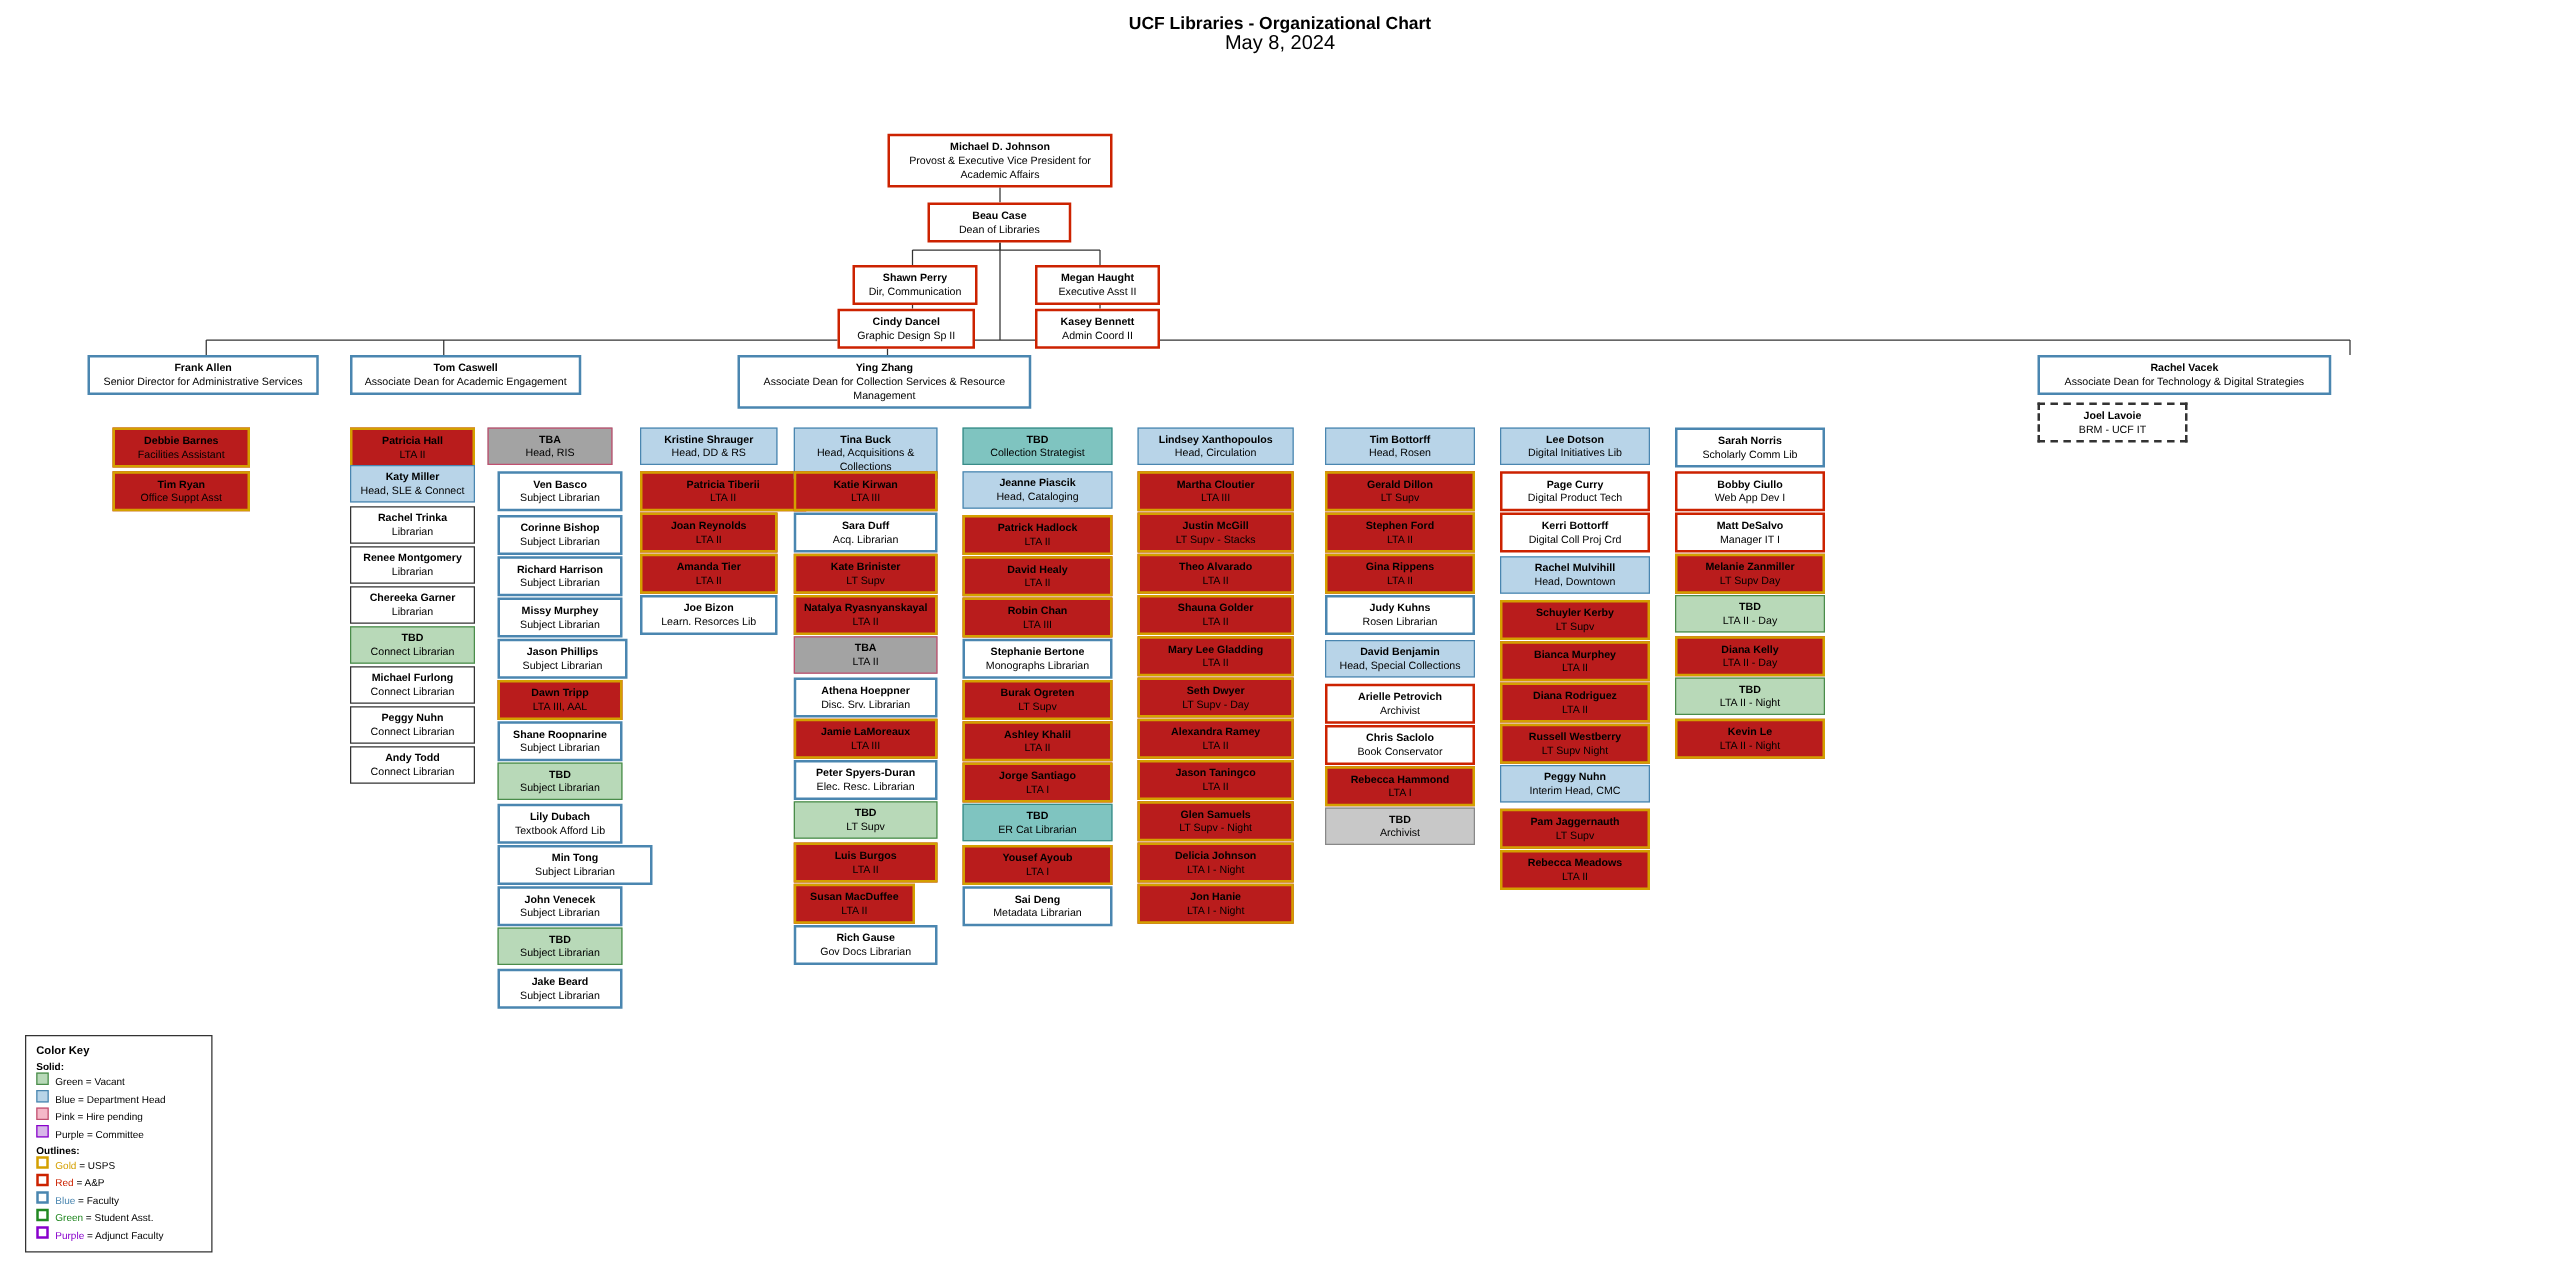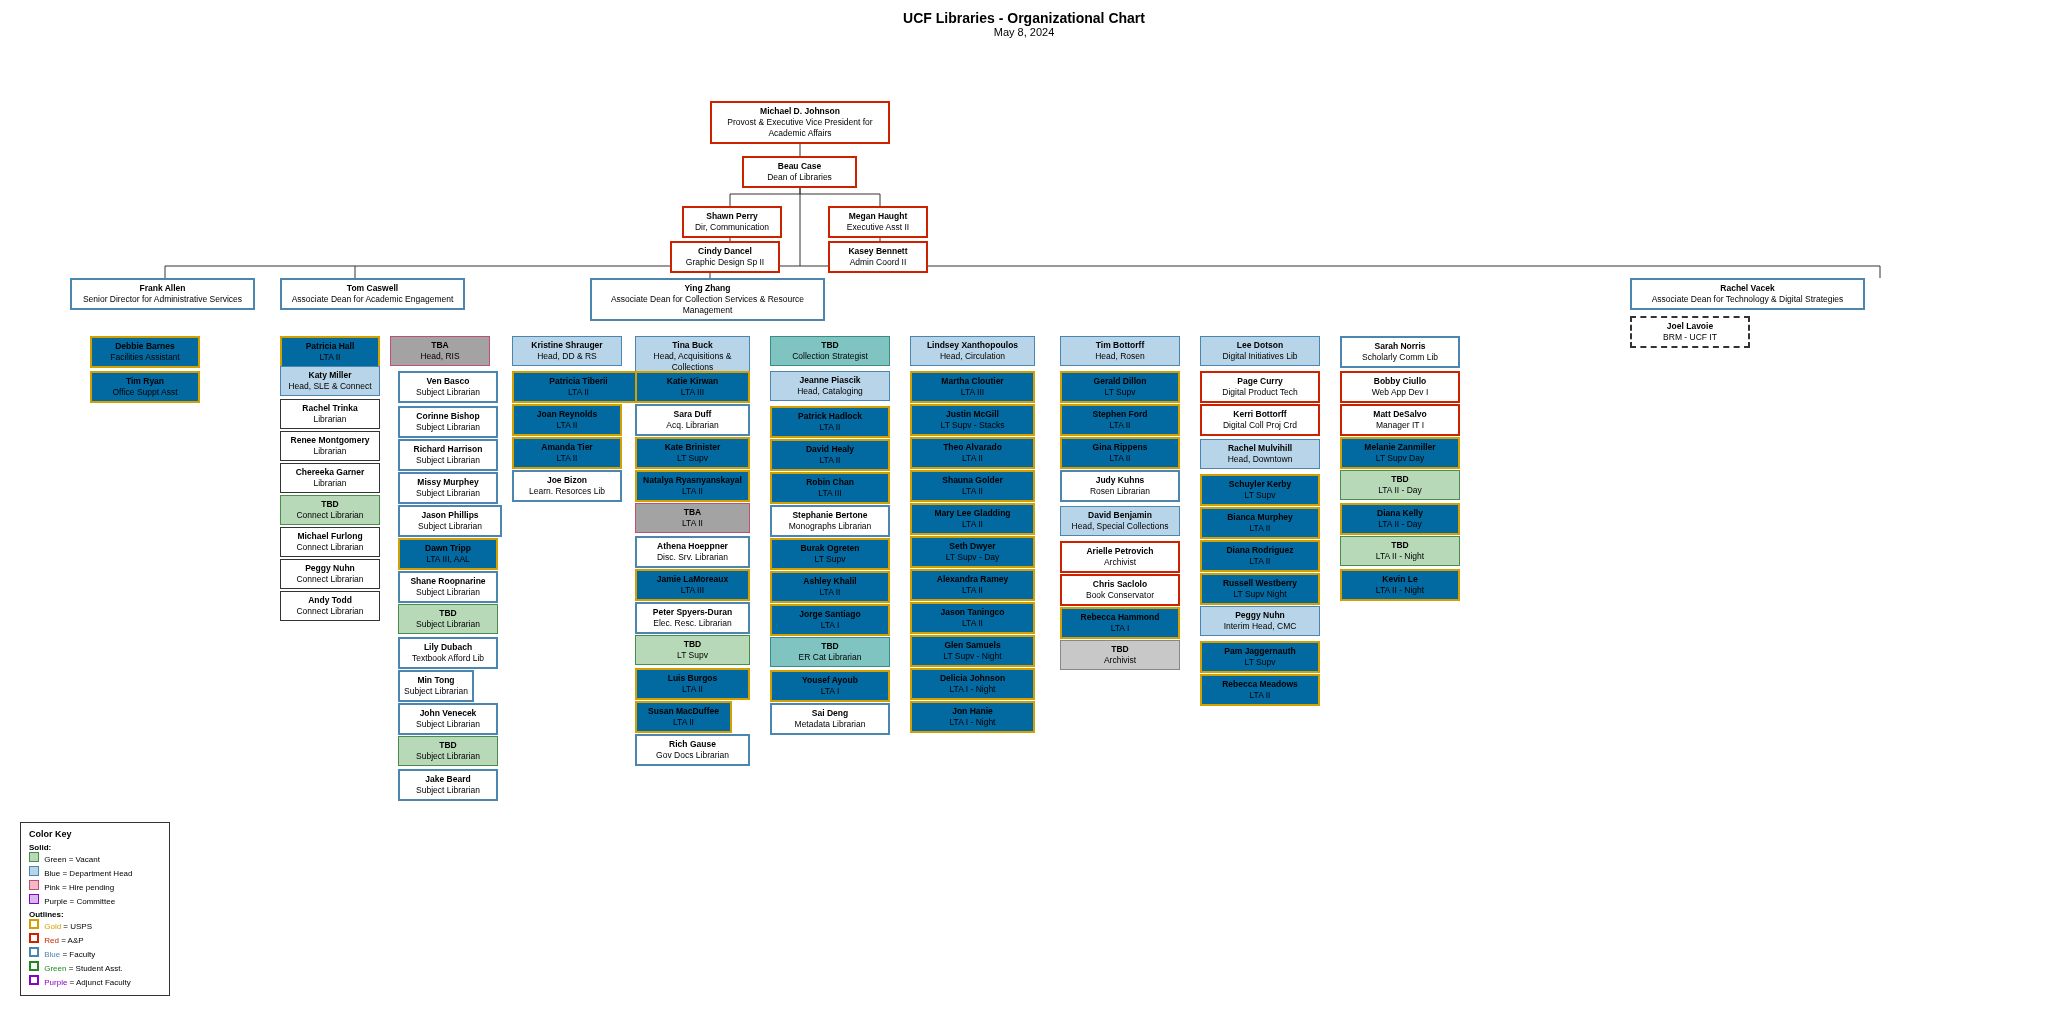--- a/index.html
+++ b/index.html
@@ -18,21 +18,21 @@
     }
     .title-section {
       text-align: center;
       margin-bottom: 8px;
     }
     .title-section h1 {
       font-size: 14px;
       font-weight: bold;
     }
     .title-section h2 {
-      font-size: 11px;
+      font-size: 16px;
       font-weight: normal;
     }
     .org-chart {
       position: relative;
       width: 100%;
     }
     
     .box {
       border: 1px solid #333;
       background: #fff;
@@ -44,21 +44,21 @@
     }
     .box .name { font-weight: bold; }
     .box .title { font-weight: normal; }
 
     
     .box-blue { background: #b8d4e8; border-color: #4a86b0; }
     .box-blue-outline { background: #fff; border: 2px solid #4a86b0; }
     .box-green { background: #b8d9b8; border-color: #4a8c4a; }
     .box-pink { background: #a3a3a3; border-color: #c05070; text-align: center; }
     .box-teal { background: #7fc4c0; border-color: #3a8c88; }
-    .box-gold-outline { background: #0369a1; border: 2px solid #d4a000; }
+    .box-gold-outline { background: #b91c1c; border: 2px solid #d4a000; }
     .box-red-outline { background: #fff; border: 2px solid #cc2200; }
     .box-dashed { background: #fff; border: 2px dashed #333; }
     .box-gray { background: #c8c8c8; border-color: #888; }
 
     
     .connectors {
       position: absolute;
       top: 0; left: 0;
       width: 100%;
       height: 100%;
@@ -264,21 +264,21 @@
     <div class="box box-green" style="left:388px; top:558px; width:100px;">
       <div class="name">TBD</div>
       <div class="title">Subject Librarian</div>
     </div>
 
     <div class="box box-blue-outline" style="left:388px; top:591px; width:100px;">
       <div class="name">Lily Dubach</div>
       <div class="title">Textbook Afford Lib</div>
     </div>
 
-    <div class="box box-blue-outline" style="left:388px; top:624px; width:76px;">
+    <div class="box box-blue-outline" style="left:388px; top:624px; width:124px;">
       <div class="name">Min Tong</div>
       <div class="title">Subject Librarian</div>
     </div>
 
     <div class="box box-blue-outline" style="left:388px; top:657px; width:100px;">
       <div class="name">John Venecek</div>
       <div class="title">Subject Librarian</div>
     </div>
 
     <div class="box box-green" style="left:388px; top:690px; width:100px;">

